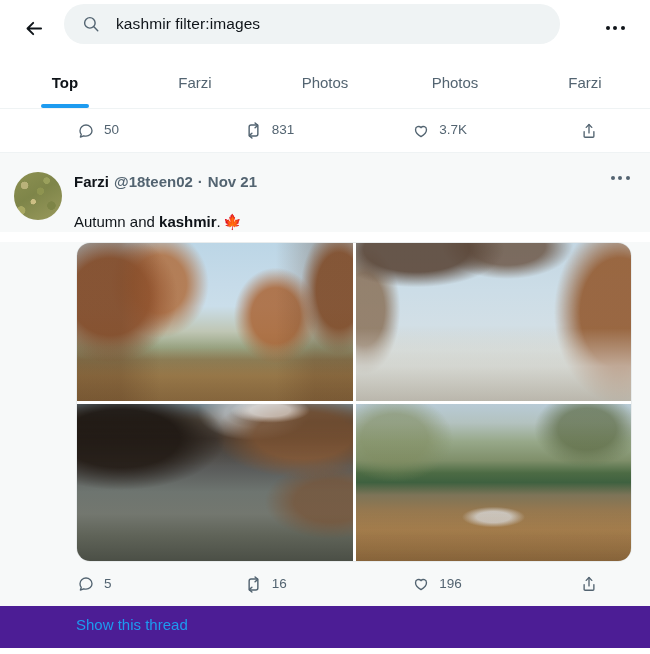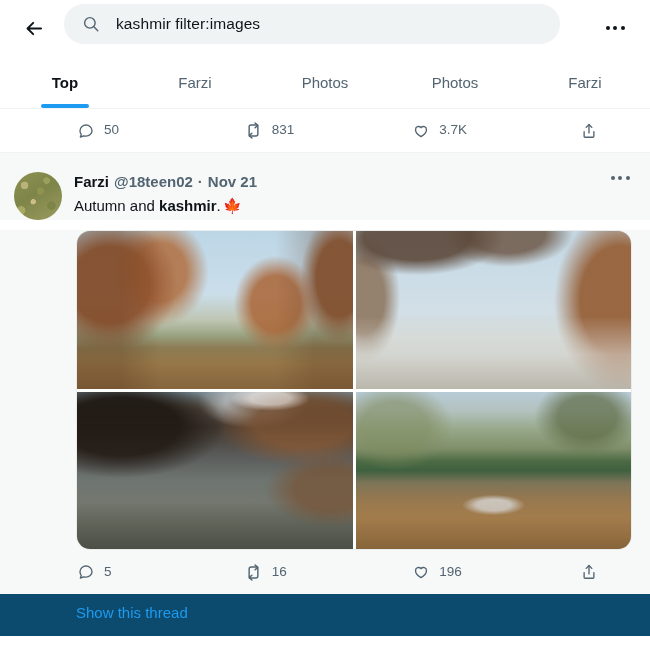--- a/index.html
+++ b/index.html
@@ -96,21 +96,21 @@
   }
   .tweet-main { flex:1 1 auto; min-width:0; }
   .tweet-head {
     display:flex; align-items:baseline; gap:5px;
     font-size:15px; line-height:20px; padding-right:30px;
   }
   .t-name { font-weight:bold; color:#0f1419; }
   .t-handle, .t-sep, .t-date { color:#536471; font-weight:bold; }
   .tweet-text {
     font-size:15px; line-height:20px; color:#0f1419;
-    margin-top:4px;
+    margin-top:20px;
   }
   .tweet-text b { font-weight:bold; }
   .leaf { color:#d42d2d; margin-left:3px; }
   .tweet-more {
     position:absolute; top:14px; right:16px;
     width:28px; height:22px; display:flex; align-items:center; justify-content:center;
     cursor:pointer;
   }
 
   
@@ -196,21 +196,21 @@
   }
   .ph4::after {
     content:""; position:absolute; inset:0;
     background:
       linear-gradient(to bottom, rgba(0,0,0,0) 68%, rgba(110,76,40,.25) 100%),
       radial-gradient(ellipse 14% 8% at 50% 72%, rgba(220,222,224,.75) 0 44%, rgba(220,222,224,0) 82%);
   }
 
   
   .show-thread-wrap {
-    background:#0c4a6e; padding:10px 10px 14px 76px;
+    background:#4c1d95; padding:10px 10px 14px 76px;
   }
   .show-thread {
     color:#1d9bf0; font-size:15px; cursor:pointer; display:inline-block;
   }
   .grid-pad { background:#f7f9f9; padding:0 18px 0 76px; }
 </style>
 </head>
 <body>
 
 <div class="app">

